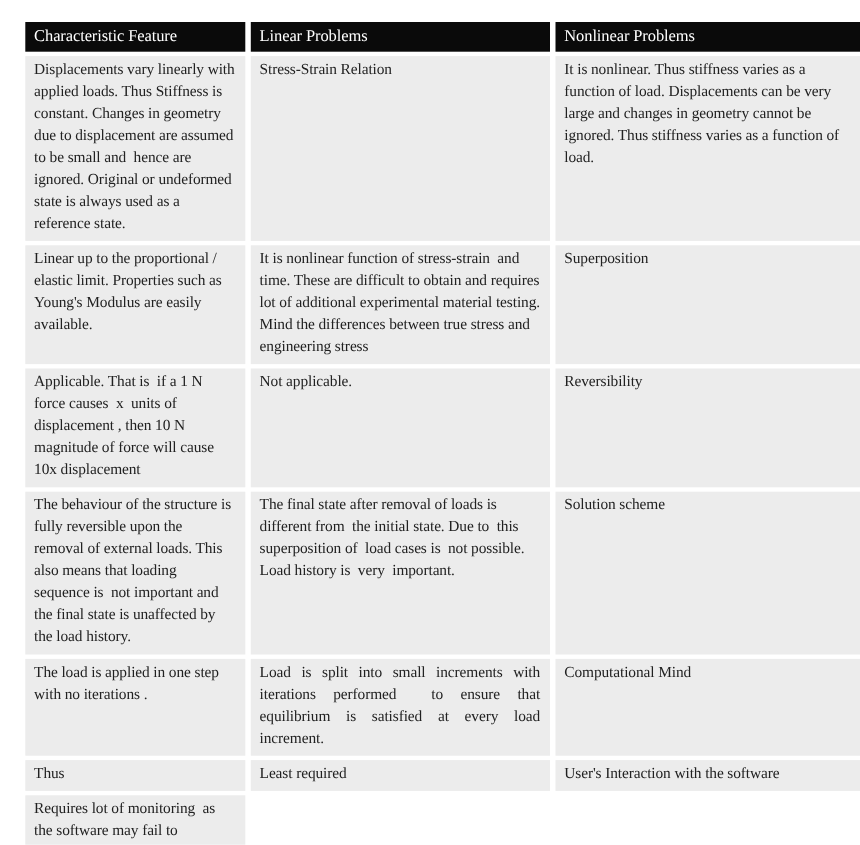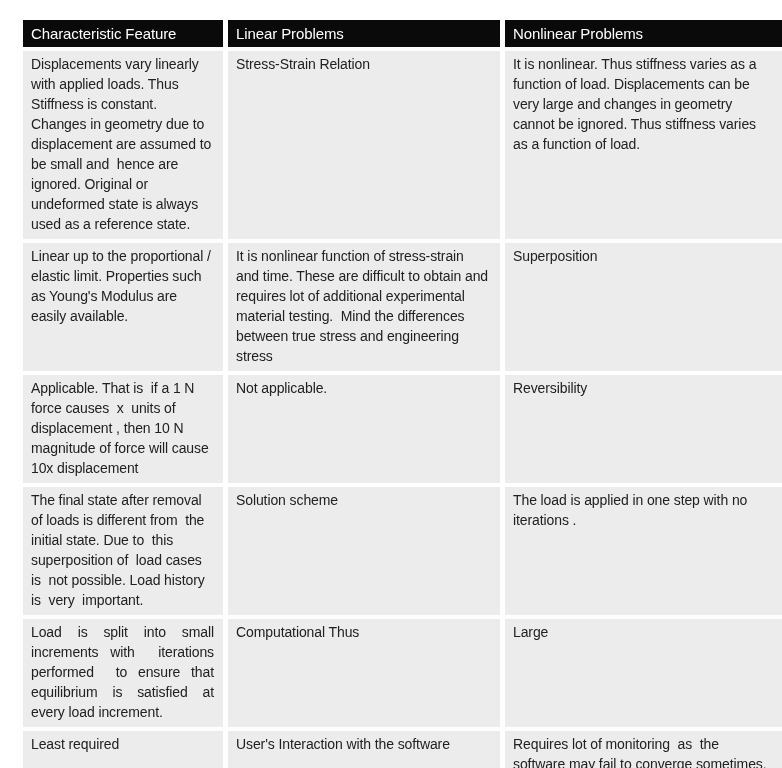--- a/index.html
+++ b/index.html
@@ -26,20 +26,21 @@
   }
   .cell {
     background: #ececec;
     color: #212121;
     font-size: 14px;
     line-height: 20px;
     letter-spacing: -0.1px;
     padding: 3px 9px 5px 8px;
     white-space: pre-wrap;
     word-wrap: break-word;
+    font-family: Liberation Serif, serif;
   }
   .head {
     background: #0a0a0a;
     color: #ffffff;
     font-size: 15px;
     line-height: 19px;
     padding: 4px 8px;
     white-space: normal;
   }
   .justify {
@@ -60,26 +61,27 @@
 
   <div class="cell">It is nonlinear. Thus stiffness varies as a function of load. Displacements can be very large and changes in geometry cannot be ignored. Thus stiffness varies as a function of load.</div>
   <div class="cell">Linear up to the proportional / elastic limit. Properties such as Young's Modulus are easily available.</div>
   <div class="cell">It is nonlinear function of stress-strain  and time. These are difficult to obtain and requires lot of additional experimental material testing.  Mind the differences between true stress and engineering stress</div>
 
   <div class="cell">Superposition</div>
   <div class="cell">Applicable. That is  if a 1 N force causes  x  units of displacement , then 10 N magnitude of force will cause 10x displacement</div>
   <div class="cell">Not applicable.</div>
 
   <div class="cell">Reversibility</div>
+  <div class="cell">The behaviour of the structure is fully reversible upon the removal of external loads. This also means that loading sequence is  not important and the final state is unaffected by the load history.</div>
   <div class="cell">The final state after removal of loads is different from  the initial state. Due to  this  superposition of  load cases is  not possible. Load history is  very  important.</div>
 
   <div class="cell">Solution scheme</div>
   <div class="cell">The load is applied in one step with no iterations .</div>
   <div class="cell justify">Load is split into small increments with  iterations performed  to ensure that  equilibrium is satisfied at every load increment.</div>
 
-  <div class="cell">Computational Thus</div>
-  <div class="cell">Large</div>
+  <div class="cell">Computational Mind</div>
+  <div class="cell">Thus</div>
 
   <div class="cell">Least required</div>
   <div class="cell justify">User's Interaction with the software</div>
   <div class="cell">Requires lot of monitoring  as  the software may fail to converge sometimes.</div>
 
 </div>
 
 </body></html>

